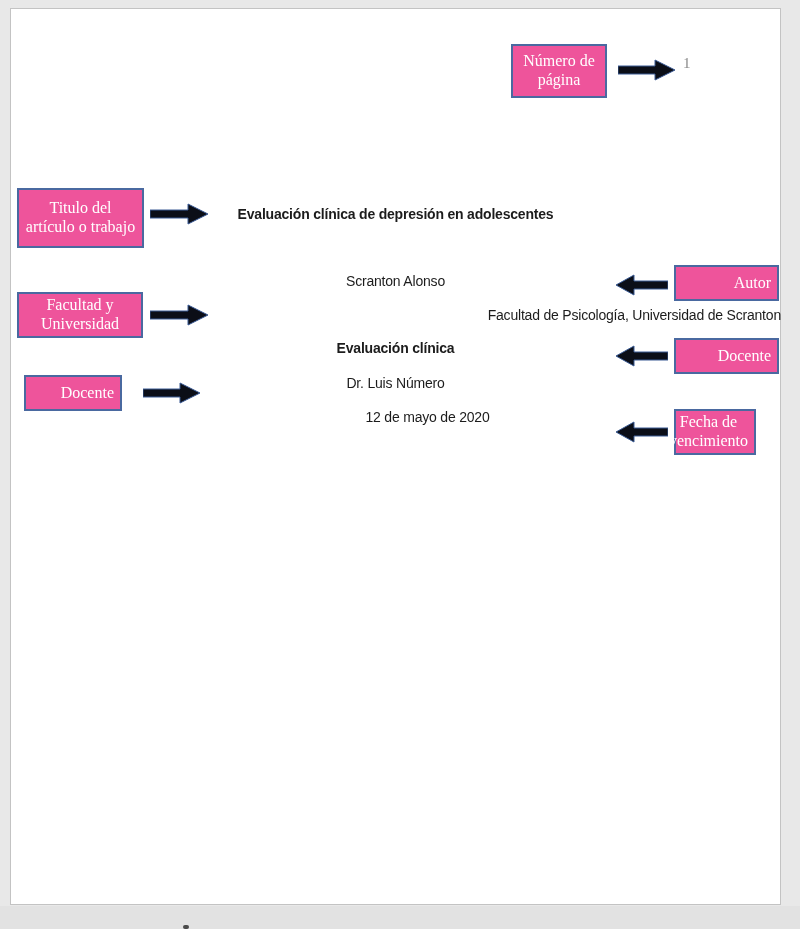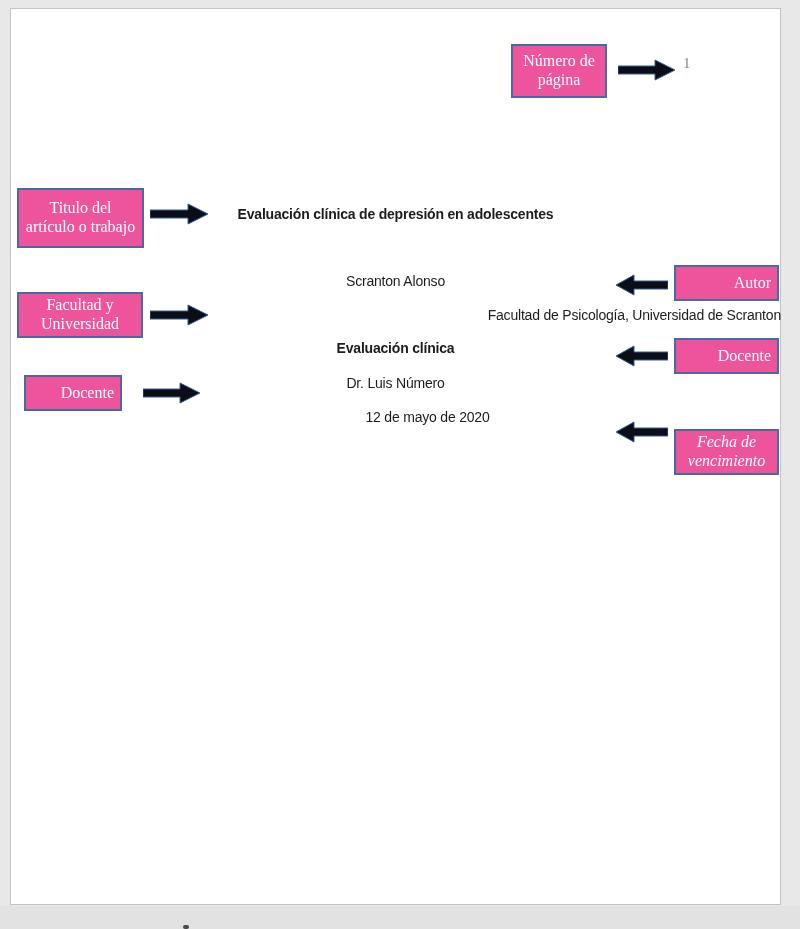--- a/index.html
+++ b/index.html
@@ -80,21 +80,21 @@
     color: #8a8a8a;
   }
 
   
   .box-numero   { left: 511px; top: 44px;  width: 96px;  height: 54px; }
   .box-titulo   { left: 17px;  top: 188px; width: 127px; height: 60px; }
   .box-autor    { left: 674px; top: 265px; width: 105px; height: 36px; }
   .box-facultad { left: 17px;  top: 292px; width: 126px; height: 46px; }
   .box-materia  { left: 674px; top: 338px; width: 105px; height: 36px; }
   .box-docente  { left: 24px;  top: 375px; width: 98px; height: 36px; }
-  .box-fecha    { left: 674px; top: 429px; width: 105px; height: 46px; font-style: italic; }
+  .box-fecha    { left: 674px; top: 409px; width: 82px; height: 46px; }
 
   
   .arrow-numero   { left: 618px; top: 59px;  }
   .arrow-titulo   { left: 150px; top: 203px; }
   .arrow-autor    { left: 616px; top: 274px; }
   .arrow-facultad { left: 150px; top: 304px; }
   .arrow-materia  { left: 616px; top: 345px; }
   .arrow-docente  { left: 143px; top: 382px; }
   .arrow-fecha    { left: 616px; top: 421px; }
 

